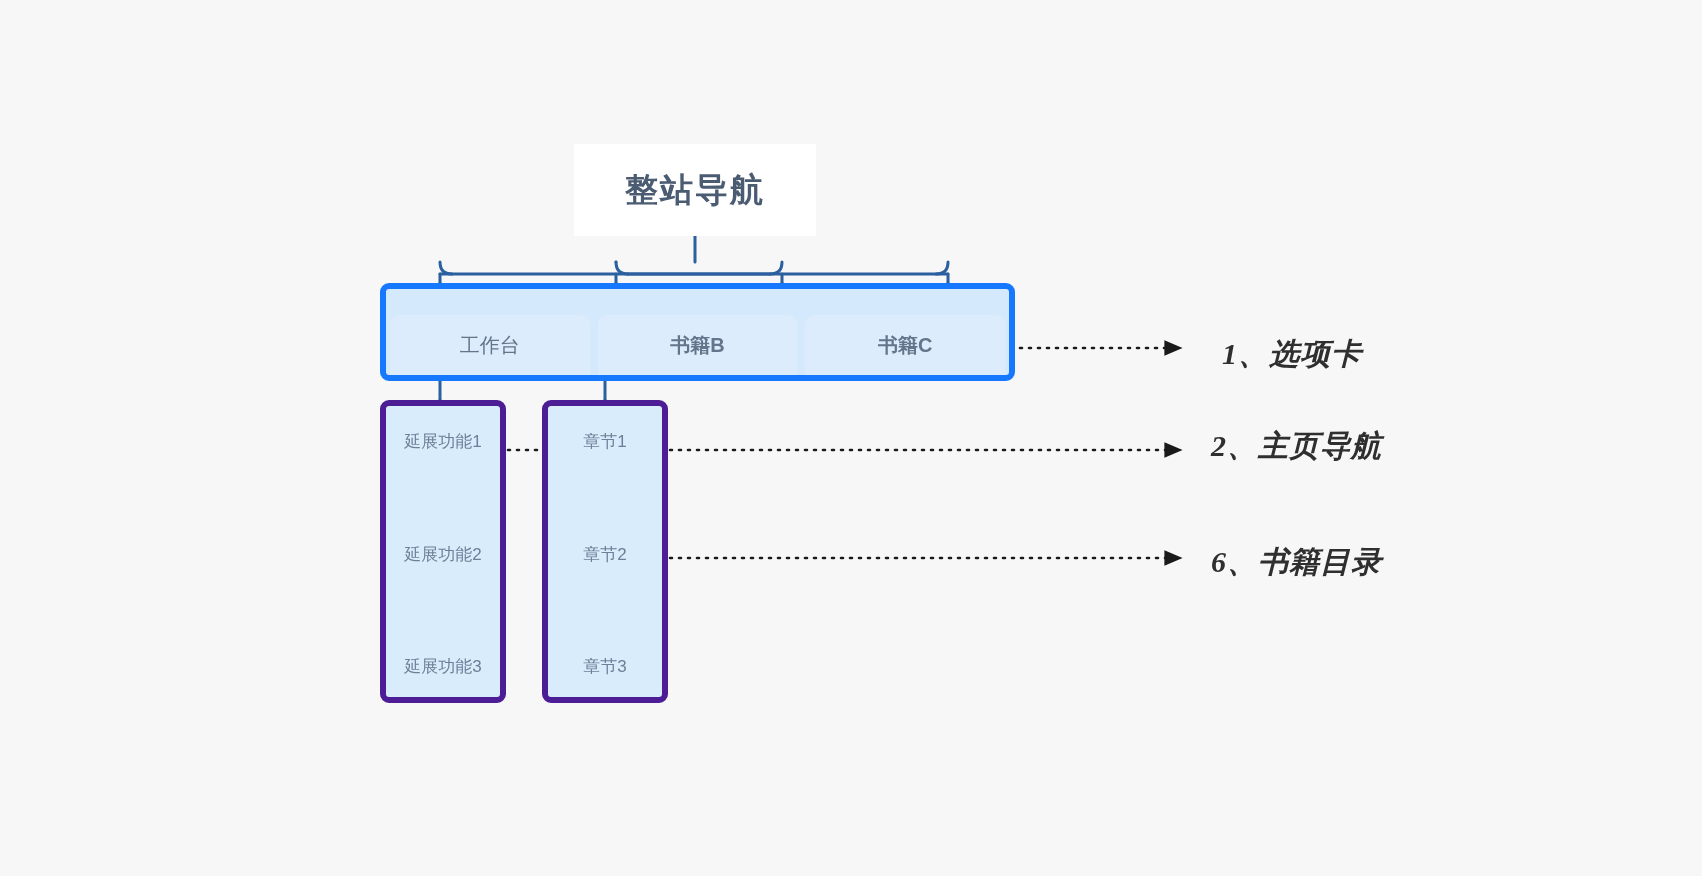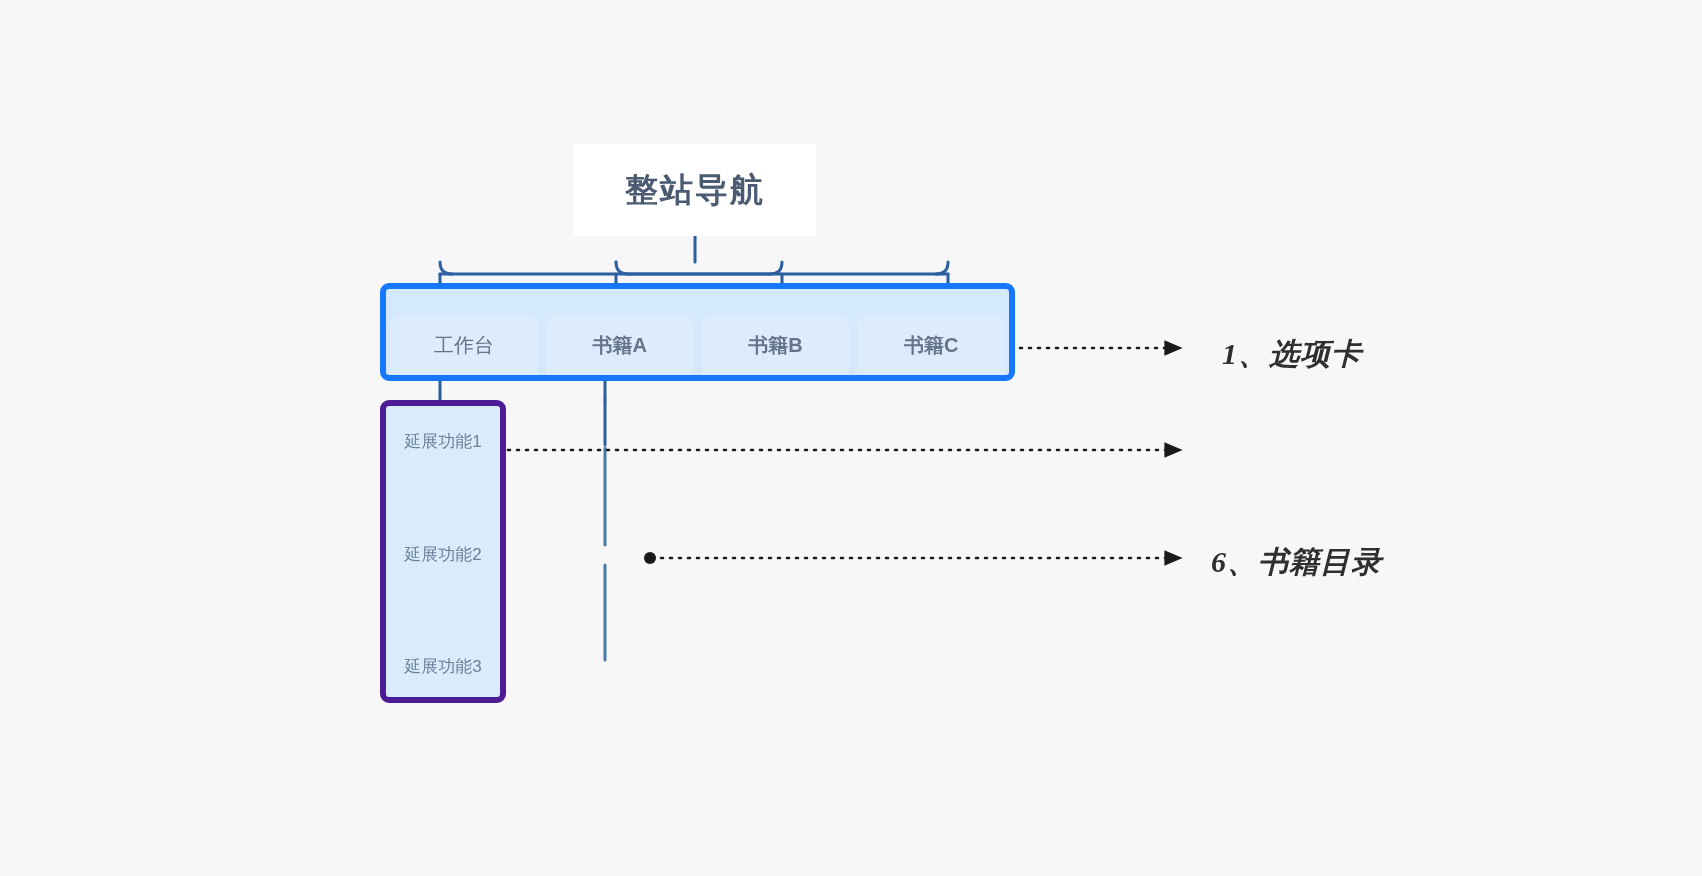--- a/index.html
+++ b/index.html
@@ -156,33 +156,36 @@
 
   <div class="root-card">
     <span>整站导航</span>
   </div>
 
   <div class="tabbar">
     <div class="tab plain">
       <span>工作台</span>
     </div>
     <div class="tab">
-      <span>书籍A</span>
-    </div>
-    <div class="tab">
       <span>书籍B</span>
     </div>
     <div class="tab">
       <span>书籍C</span>
     </div>
   </div>
 
   <div class="panel" id="panel-ext">
     <div class="item" style="top:24px">延展功能1</div>
     <div class="item" style="top:137px">延展功能2</div>
     <div class="item" style="top:249px">延展功能3</div>
   </div>
 
+  <div class="panel" id="panel-chap">
+    <div class="item" style="top:24px">章节1</div>
+    <div class="item" style="top:137px">章节2</div>
+    <div class="item" style="top:249px">章节3</div>
+  </div>
 
   <div class="anno" id="anno1">1、选项卡</div>
+  <div class="anno" id="anno2">2、主页导航</div>
   <div class="anno" id="anno3">6、书籍目录</div>
 
 </div>
 
 </body></html>

